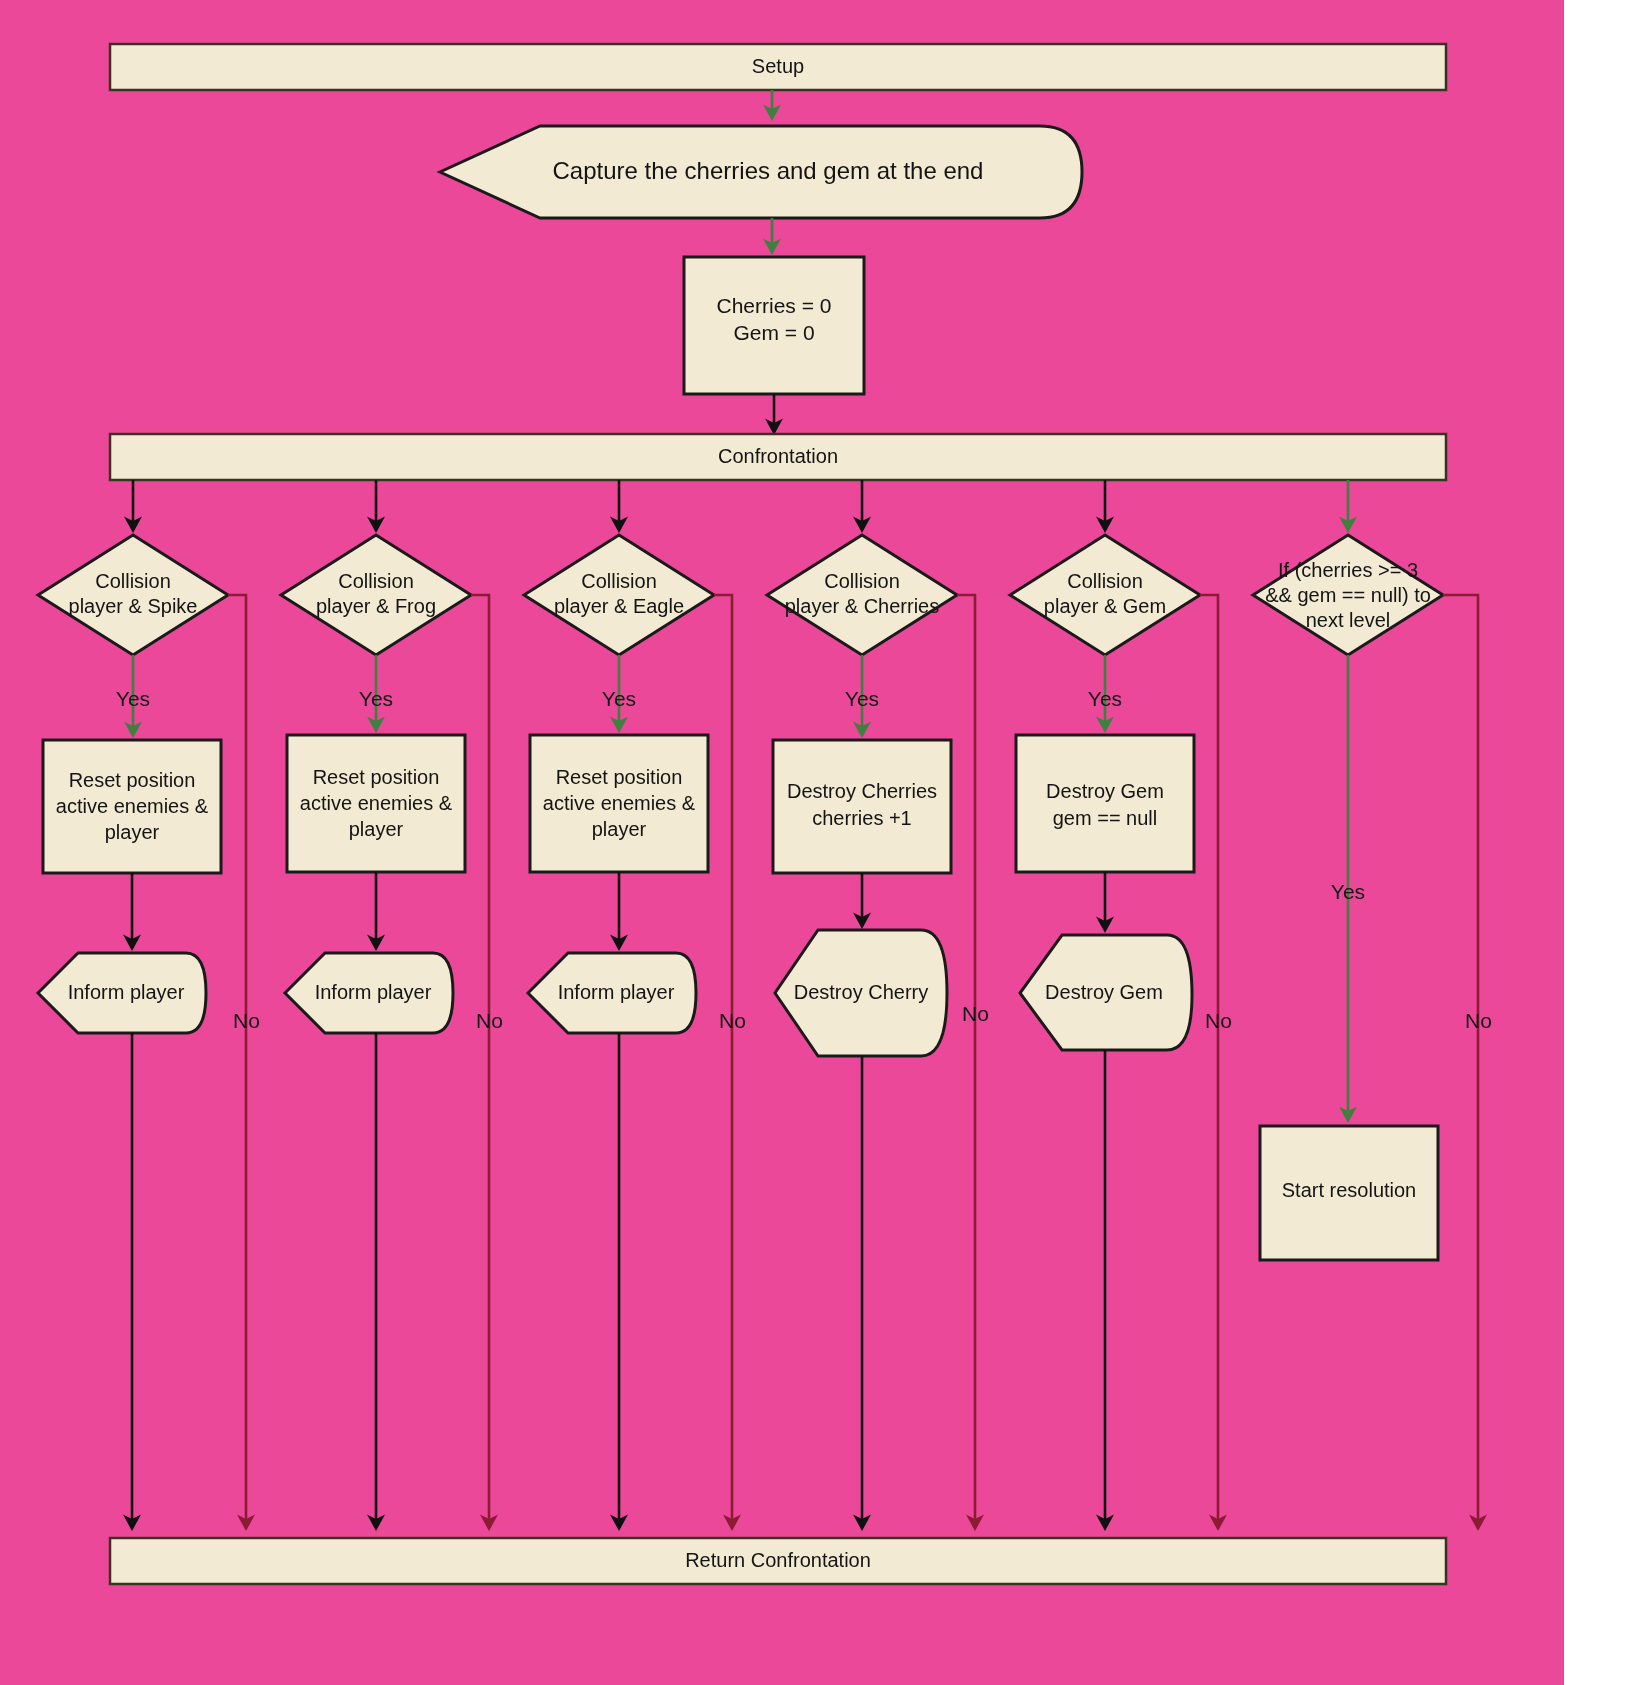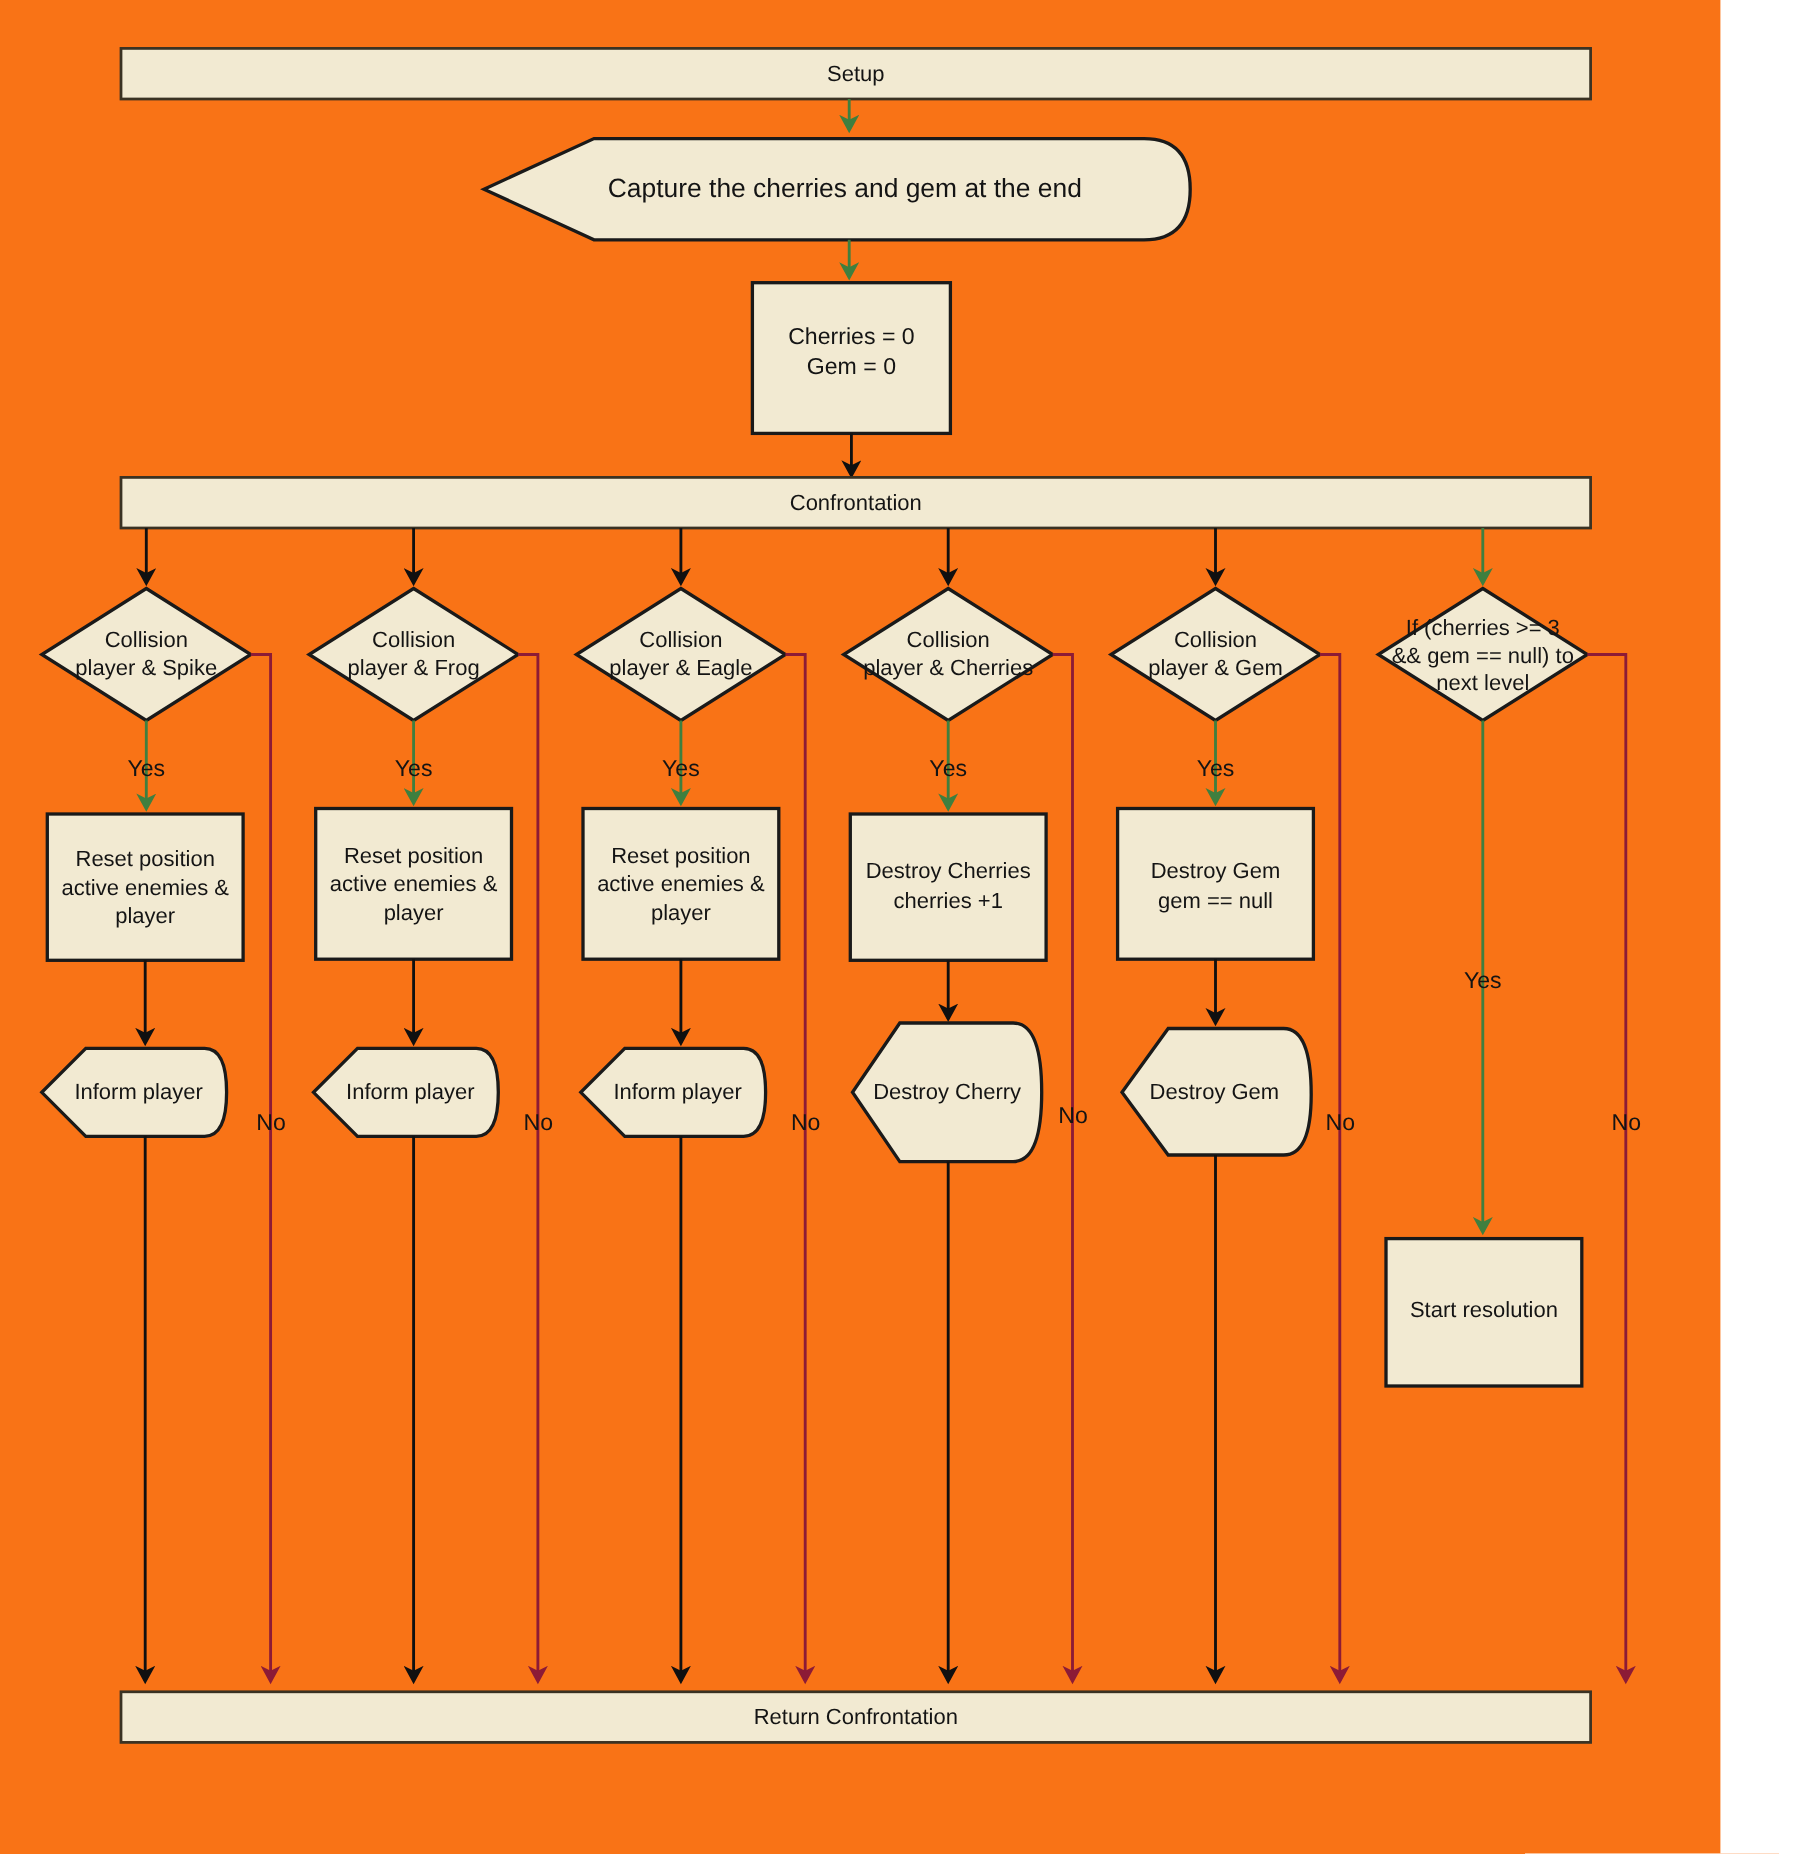--- a/index.html
+++ b/index.html
@@ -10,21 +10,21 @@
   body {
     width: 1646px;
     height: 1685px;
     font-family: "Liberation Sans", sans-serif;
     overflow: hidden;
   }
   #diagram-root {
     position: relative;
     width: 1564px;
     height: 1685px;
-    background: #f97316;
+    background: #ec4899;
   }
   svg.flow {
     display: block;
     width: 1646px;
     height: 1685px;
   }
   .shape-fill {
     fill: #f2ead2;
     stroke: #1a1a1a;
     stroke-width: 3;

